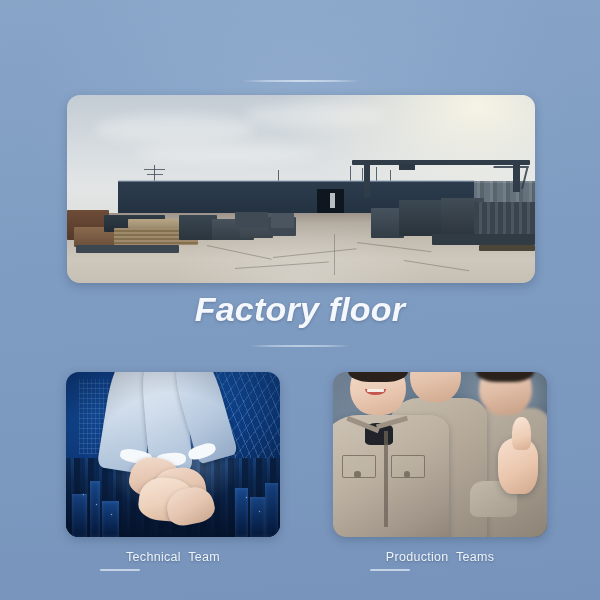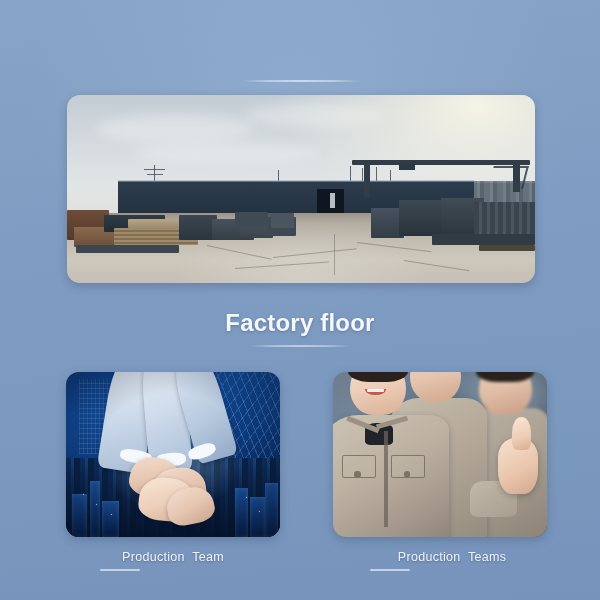--- a/index.html
+++ b/index.html
@@ -35,23 +35,24 @@
     letter-spacing: 0.2px;
     text-shadow: 0 1px 3px rgba(40,60,85,0.34);
     white-space: nowrap;
   }
   #title {
     top: 33px;
     font-size: 31px;
     line-height: 42px;
   }
   #subtitle {
-    top: 304px;
-    font-size: 24px;
+    top: 290px;
+    font-size: 34px;
     line-height: 38px;
+    font-style: italic;
   }
   .title-rule {
     position: absolute;
     height: 2px;
     background: linear-gradient(90deg,
         rgba(222,233,245,0) 0%,
         rgba(222,233,245,0.55) 22%,
         rgba(228,238,248,0.72) 50%,
         rgba(222,233,245,0.55) 78%,
         rgba(222,233,245,0) 100%);
@@ -506,21 +507,21 @@
     position: absolute;
     text-align: center;
     color: #eef3f9;
     font-size: 12.5px;
     line-height: 18px;
     letter-spacing: 0.3px;
     text-shadow: 0 1px 2px rgba(40,60,85,0.40);
     white-space: pre;
   }
   #caption-tech { left: 66px; top: 548px; width: 214px; }
-  #caption-prod { left: 345px; top: 548px; width: 214px; }
+  #caption-prod { left: 333px; top: 548px; width: 214px; }
   .caption-rule {
     position: absolute;
     height: 2px;
     background: rgba(226,236,246,0.72);
     border-radius: 2px;
   }
   #caption-rule-tech { left: 100px; top: 569px; width: 40px; }
   #caption-rule-prod { left: 370px; top: 569px; width: 40px; }
 </style>
 </head>
@@ -655,19 +656,19 @@
       <div class="pocket-btn" id="pbtn-r"></div>
 
       <div id="sleeve-cuff-prod"></div>
       <div id="thumb-hand"></div>
       <div id="thumb-up"></div>
 
       <div class="prod-vignette"></div>
     </div>
   </div>
 
-  <div class="caption" id="caption-tech">Production  Team</div>
+  <div class="caption" id="caption-tech">Technical  Team</div>
   <div class="caption-rule" id="caption-rule-tech"></div>
 
   <div class="caption" id="caption-prod">Production  Teams</div>
   <div class="caption-rule" id="caption-rule-prod"></div>
 
 </div>
 
 </body></html>

